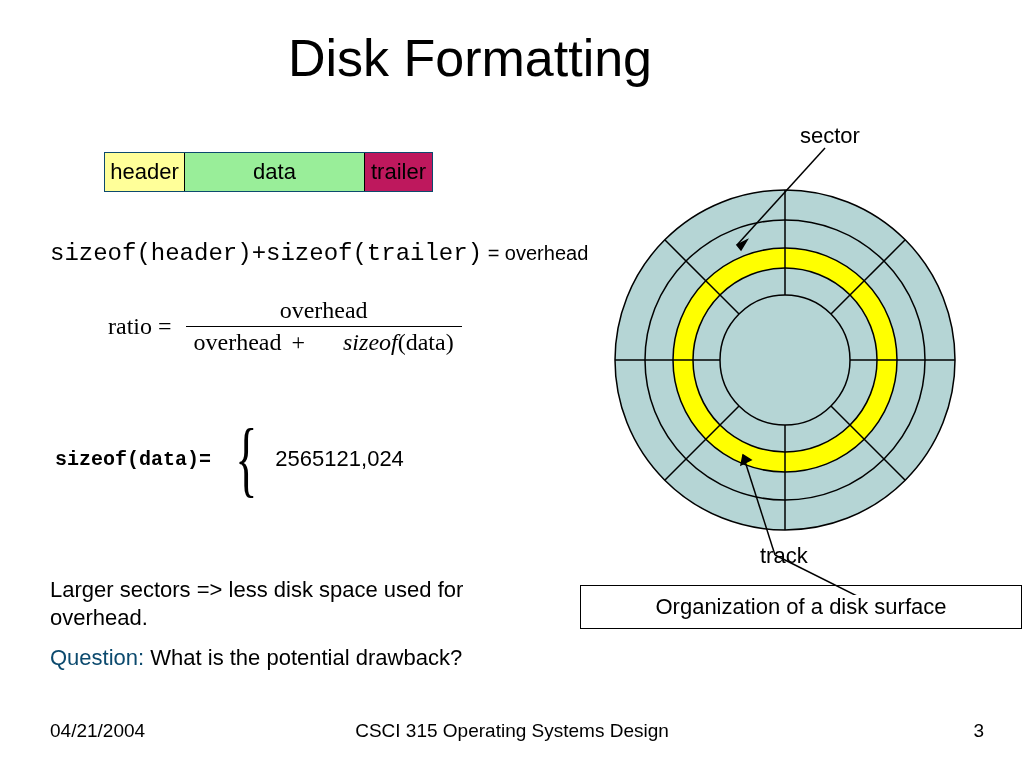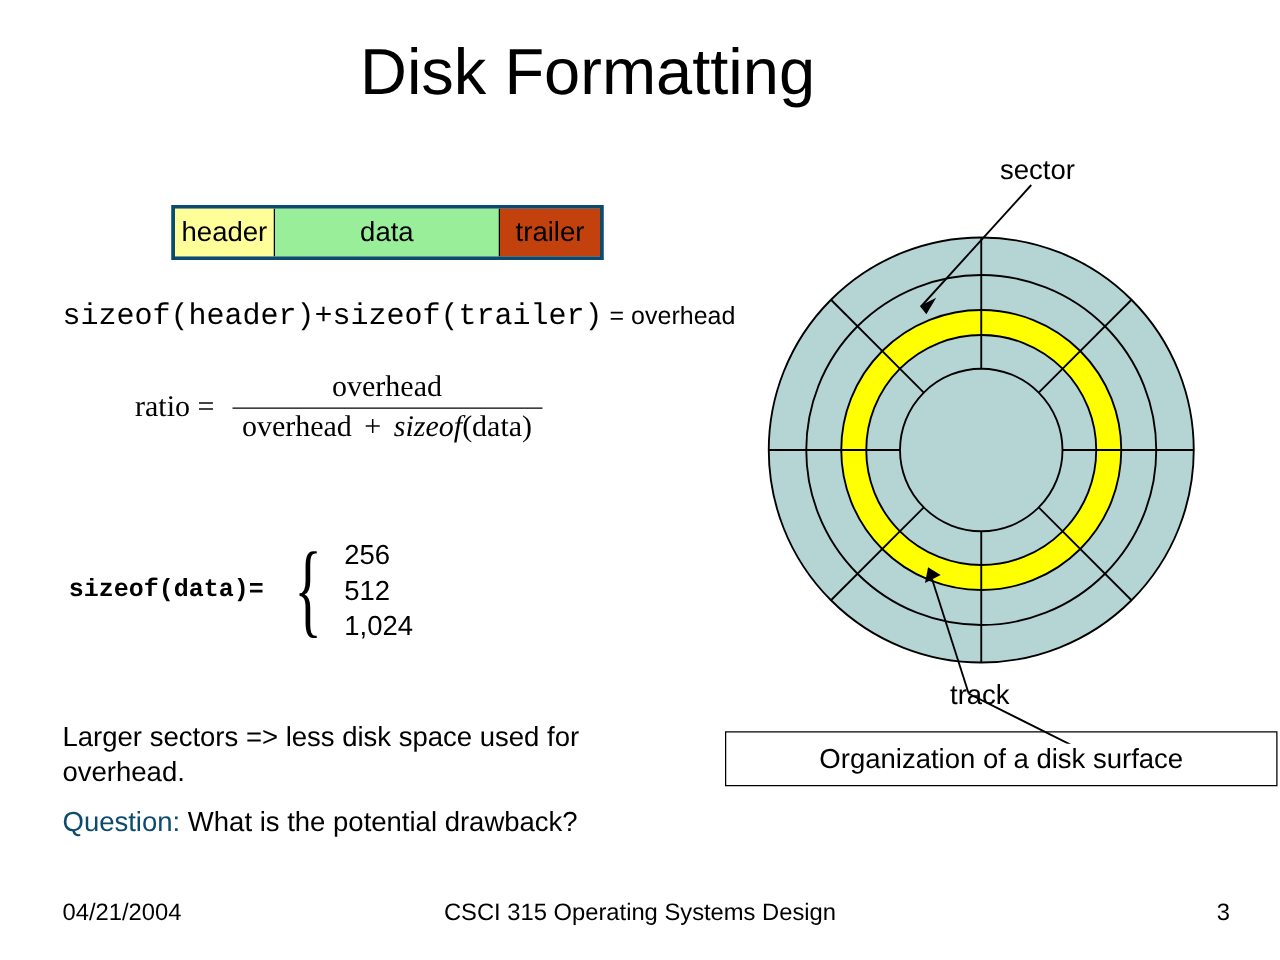--- a/index.html
+++ b/index.html
@@ -14,61 +14,60 @@
   .slide-title {
     position: absolute;
     top: 28px; left: 0; width: 940px;
     text-align: center;
     font-size: 52px;
     font-weight: 400;
   }
   
   .block-row {
     position: absolute;
-    left: 104px; top: 164px;
+    left: 104px; top: 152px;
     display: flex;
-    border: 3px solid #0c4a6e;
+    border: 1px solid #0c4a6e;
     font-size: 22px;
-    margin-left: 33px;
   }
   .block-cell { padding: 6px 0; text-align: center; border-right: 1px solid #000; }
   .block-cell:last-child { border-right: none; }
   .hdr { width: 80px; background: #FFFF99; }
   .dat { width: 180px; background: #99EE99; }
-  .trl { width: 80px; background: #c2410c; }
+  .trl { width: 67px; background: #be185d; }
 
   .overhead-line {
     position: absolute;
     left: 50px; top: 240px;
     font-size: 20px;
   }
   .overhead-line .mono { font-family: "Courier New", monospace; font-weight: normal; font-size: 24px; }
 
   .ratio-eq {
     position: absolute;
     left: 108px; top: 295px;
     font-family: "Times New Roman", serif;
     font-size: 24px;
     display: flex;
     align-items: center;
   }
   .frac { display: inline-flex; flex-direction: column; align-items: center; margin-left: 8px; }
   .frac .num, .frac .den { padding: 2px 8px; white-space: nowrap; }
   .frac .bar { width: 100%; border-top: 1.5px solid #000; }
-  .ital { font-style: italic; }
+  .ital { font-style: italic; margin-left: 28px; }
 
   .sizeof-data {
     position: absolute;
     left: 55px; top: 430px;
     display: flex; align-items: center;
     font-size: 22px;
   }
   .sizeof-data .mono { font-family: "Courier New", monospace; font-weight: bold; font-size: 20px; text-align: right; }
   .brace { font-size: 84px; font-family: "Times New Roman", serif; line-height: 0.7; padding: 0 6px 0 18px; transform: scaleX(0.55); }
-  .sizes { display: flex; flex-direction: column; font-size: 22px; line-height: 1.3; }
+  .sizes { display: flex; font-size: 22px; line-height: 1.3; }
 
   .larger-text {
     position: absolute; left: 50px; top: 576px;
     font-size: 22px; width: 500px; line-height: 1.25;
   }
   .question-line {
     position: absolute; left: 50px; top: 645px;
     font-size: 22px;
   }
   .question-line .q { color: #0c4a6e; font-weight: normal; margin-top: 32px; }

